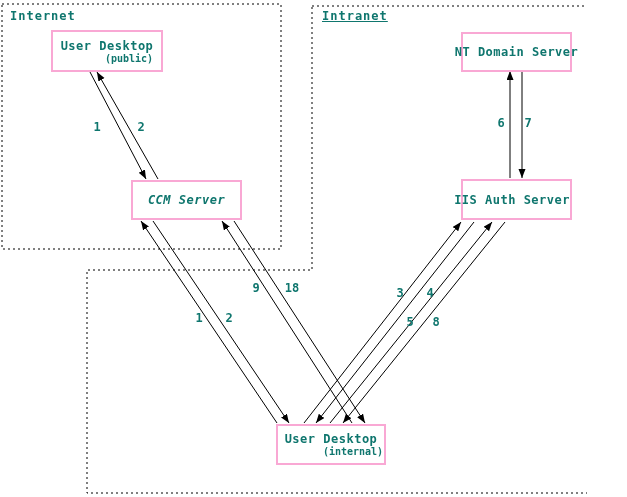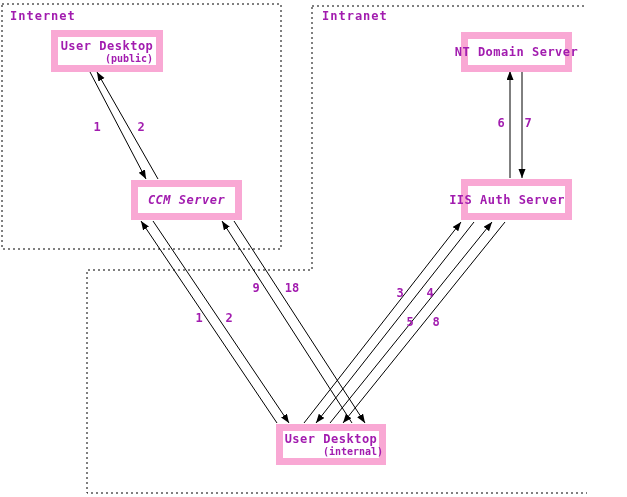--- a/index.html
+++ b/index.html
@@ -6,21 +6,21 @@
     margin: 0;
     padding: 0;
     background: #ffffff;
   }
   #stage {
     position: relative;
     width: 587px;
     height: 497px;
     background: #ffffff;
     font-family: "DejaVu Sans Mono", "Liberation Mono", monospace;
-    color: #a21caf;
+    color: #0f766e;
     overflow: hidden;
   }
   #wires {
     position: absolute;
     left: 0;
     top: 0;
     width: 627px;
     height: 497px;
   }
   .zone-outline {
@@ -38,21 +38,21 @@
     position: absolute;
     font-size: 12px;
     font-weight: bold;
     letter-spacing: 1px;
     white-space: nowrap;
     line-height: 14px;
   }
   .node {
     position: absolute;
     box-sizing: border-box;
-    border: 7px solid #f9a8d4;
+    border: 2px solid #f9a8d4;
     background: #ffffff;
     display: flex;
     flex-direction: column;
     align-items: center;
     justify-content: center;
     text-align: center;
   }
   .node .node-label {
     font-size: 12px;
     font-weight: bold;
@@ -97,21 +97,21 @@
       <line x1="234" y1="221" x2="365" y2="423" class="wire" marker-end="url(#arrowhead)"></line>
       <line x1="304" y1="423" x2="461" y2="222" class="wire" marker-end="url(#arrowhead)"></line>
       <line x1="474" y1="222" x2="316" y2="423" class="wire" marker-end="url(#arrowhead)"></line>
       <line x1="330" y1="423" x2="492" y2="222" class="wire" marker-end="url(#arrowhead)"></line>
       <line x1="505" y1="222" x2="343" y2="423" class="wire" marker-end="url(#arrowhead)"></line>
       <line x1="510" y1="178" x2="510" y2="71" class="wire" marker-end="url(#arrowhead)"></line>
       <line x1="522" y1="71" x2="522" y2="178" class="wire" marker-end="url(#arrowhead)"></line>
     </svg>
 
   <div class="zone-label" style="left: 10px; top: 9px;">Internet</div>
-  <div class="zone-label" style="left: 322px; top: 9px;">Intranet</div>
+  <div class="zone-label" style="left: 322px; top: 9px; text-decoration: underline;">Intranet</div>
 
 <div class="conn-label" style="left: 97px; top: 127px;">1</div>
     <div class="conn-label" style="left: 141px; top: 127px;">2</div>
     <div class="conn-label" style="left: 199px; top: 318px;">1</div>
     <div class="conn-label" style="left: 229px; top: 318px;">2</div>
     <div class="conn-label" style="left: 256px; top: 288px;">9</div>
     <div class="conn-label" style="left: 292px; top: 288px;">18</div>
     <div class="conn-label" style="left: 400px; top: 293px;">3</div>
     <div class="conn-label" style="left: 430px; top: 293px;">4</div>
     <div class="conn-label" style="left: 410px; top: 322px;">5</div>

